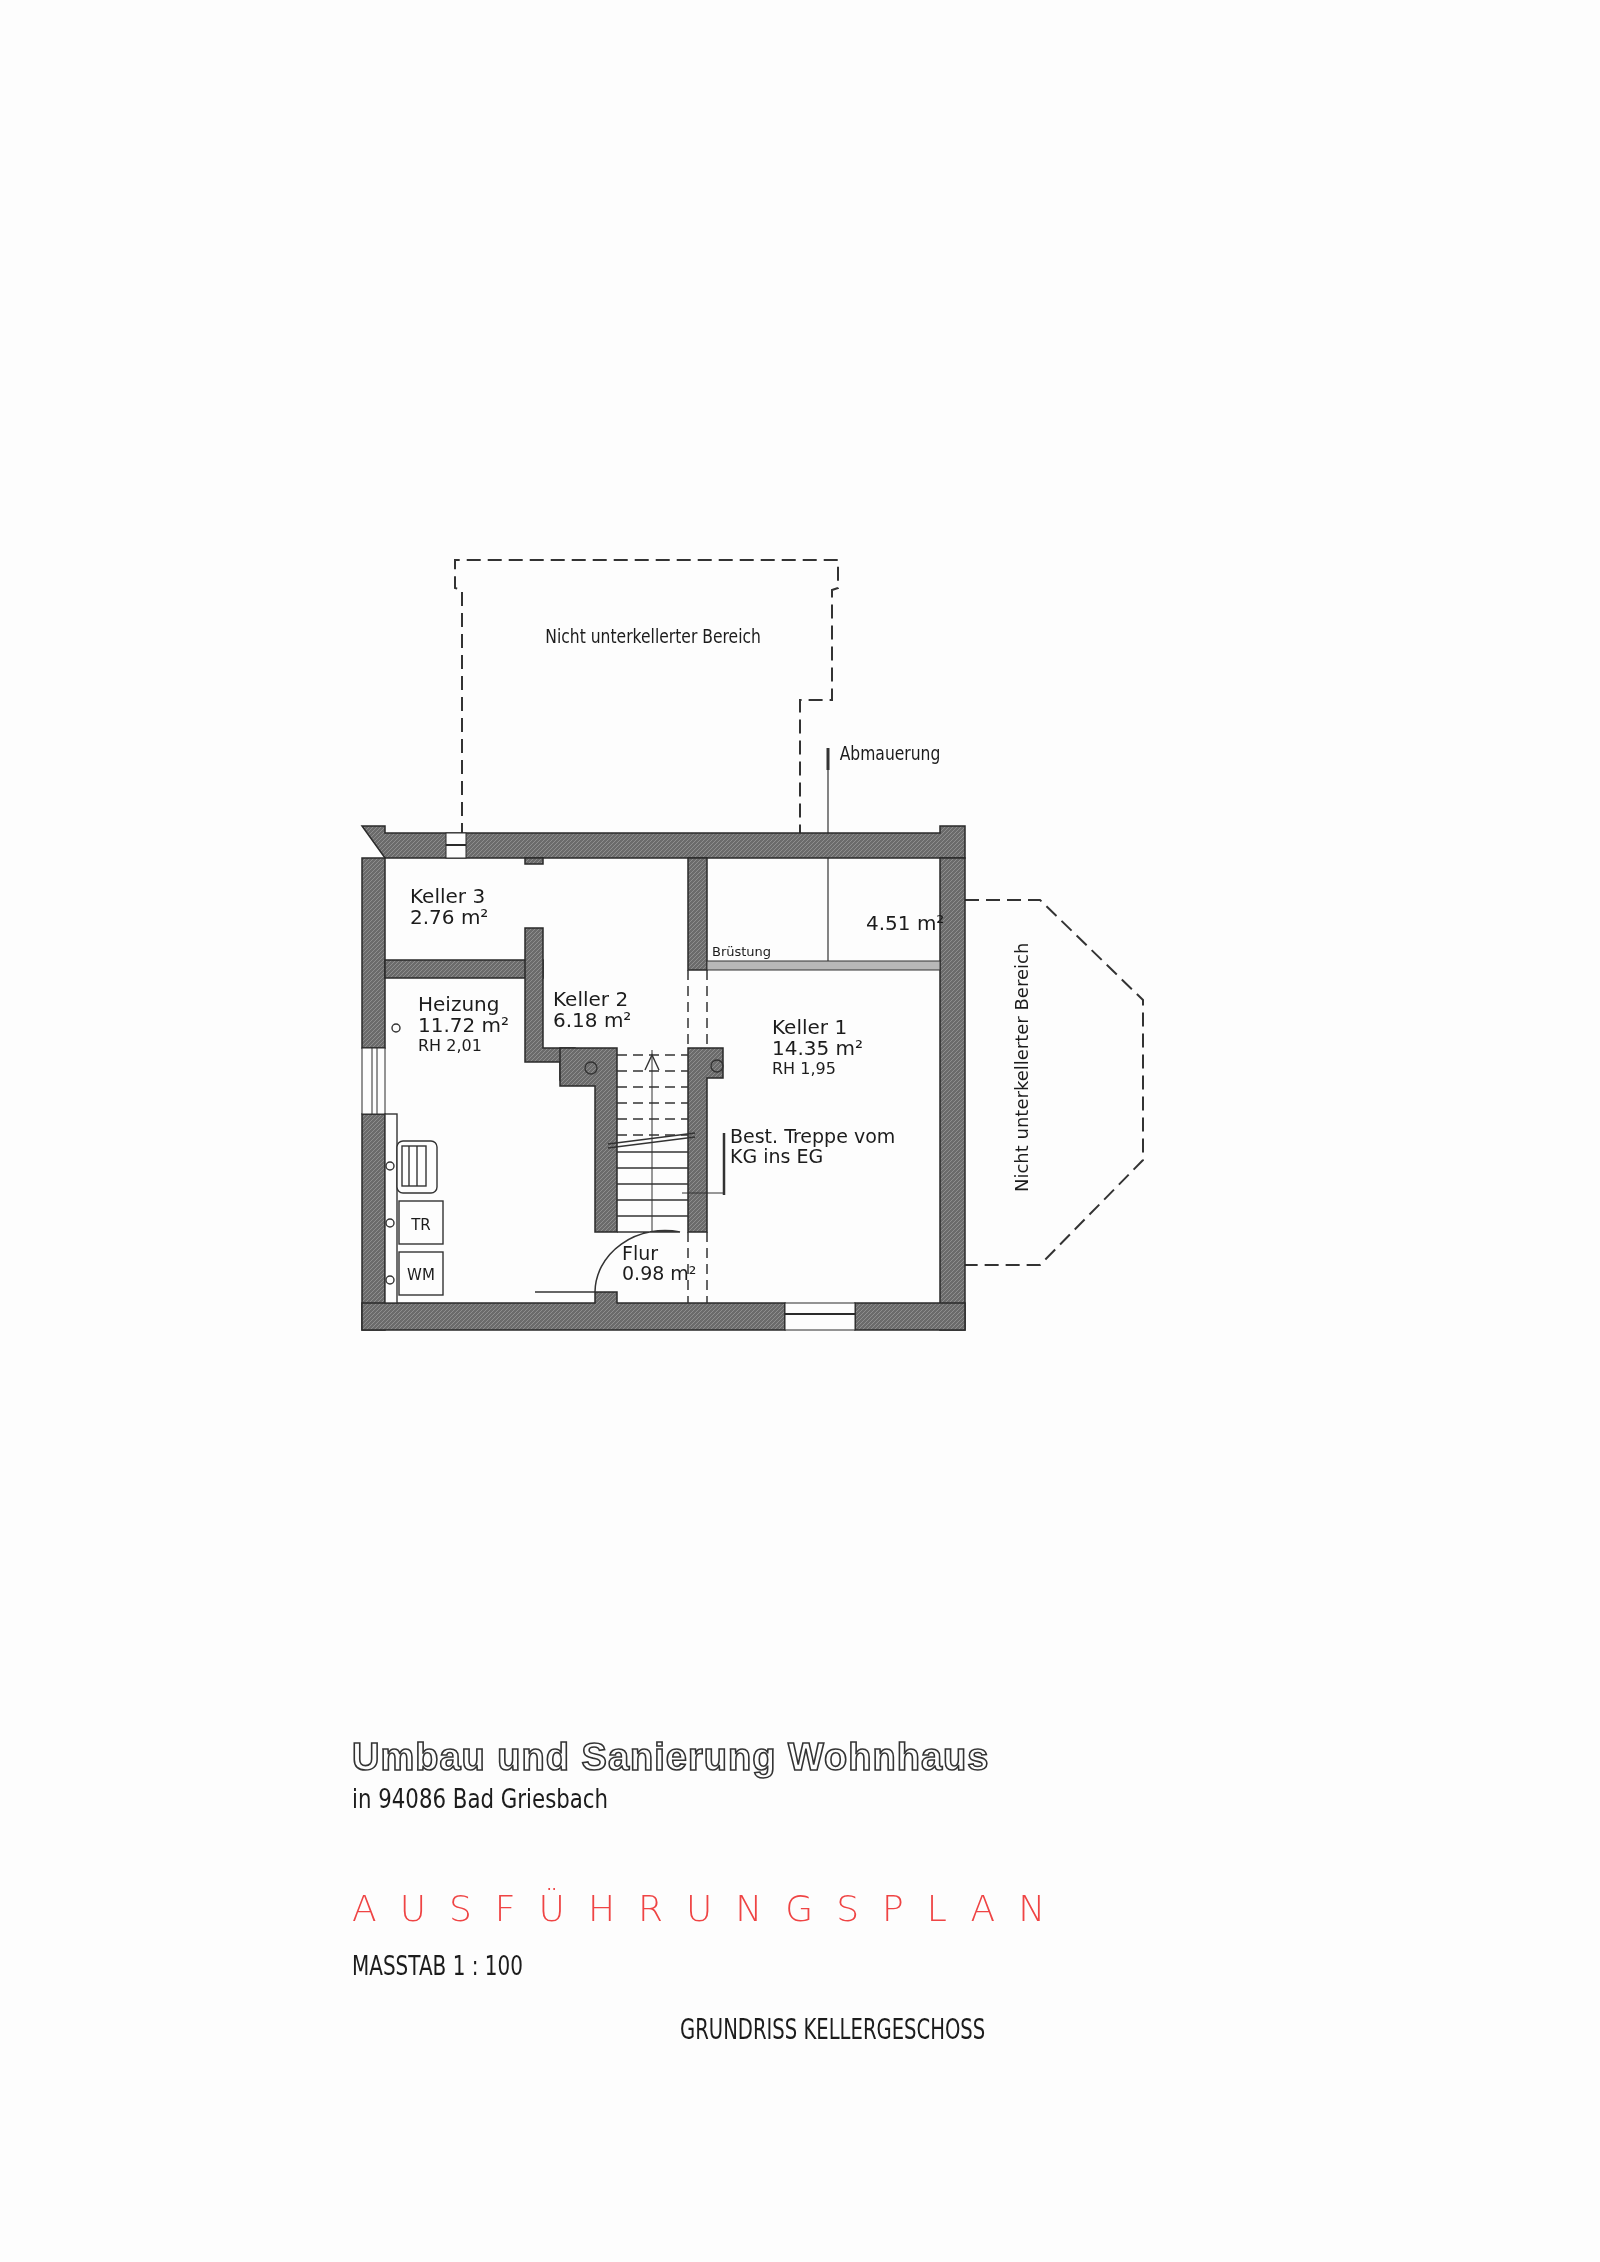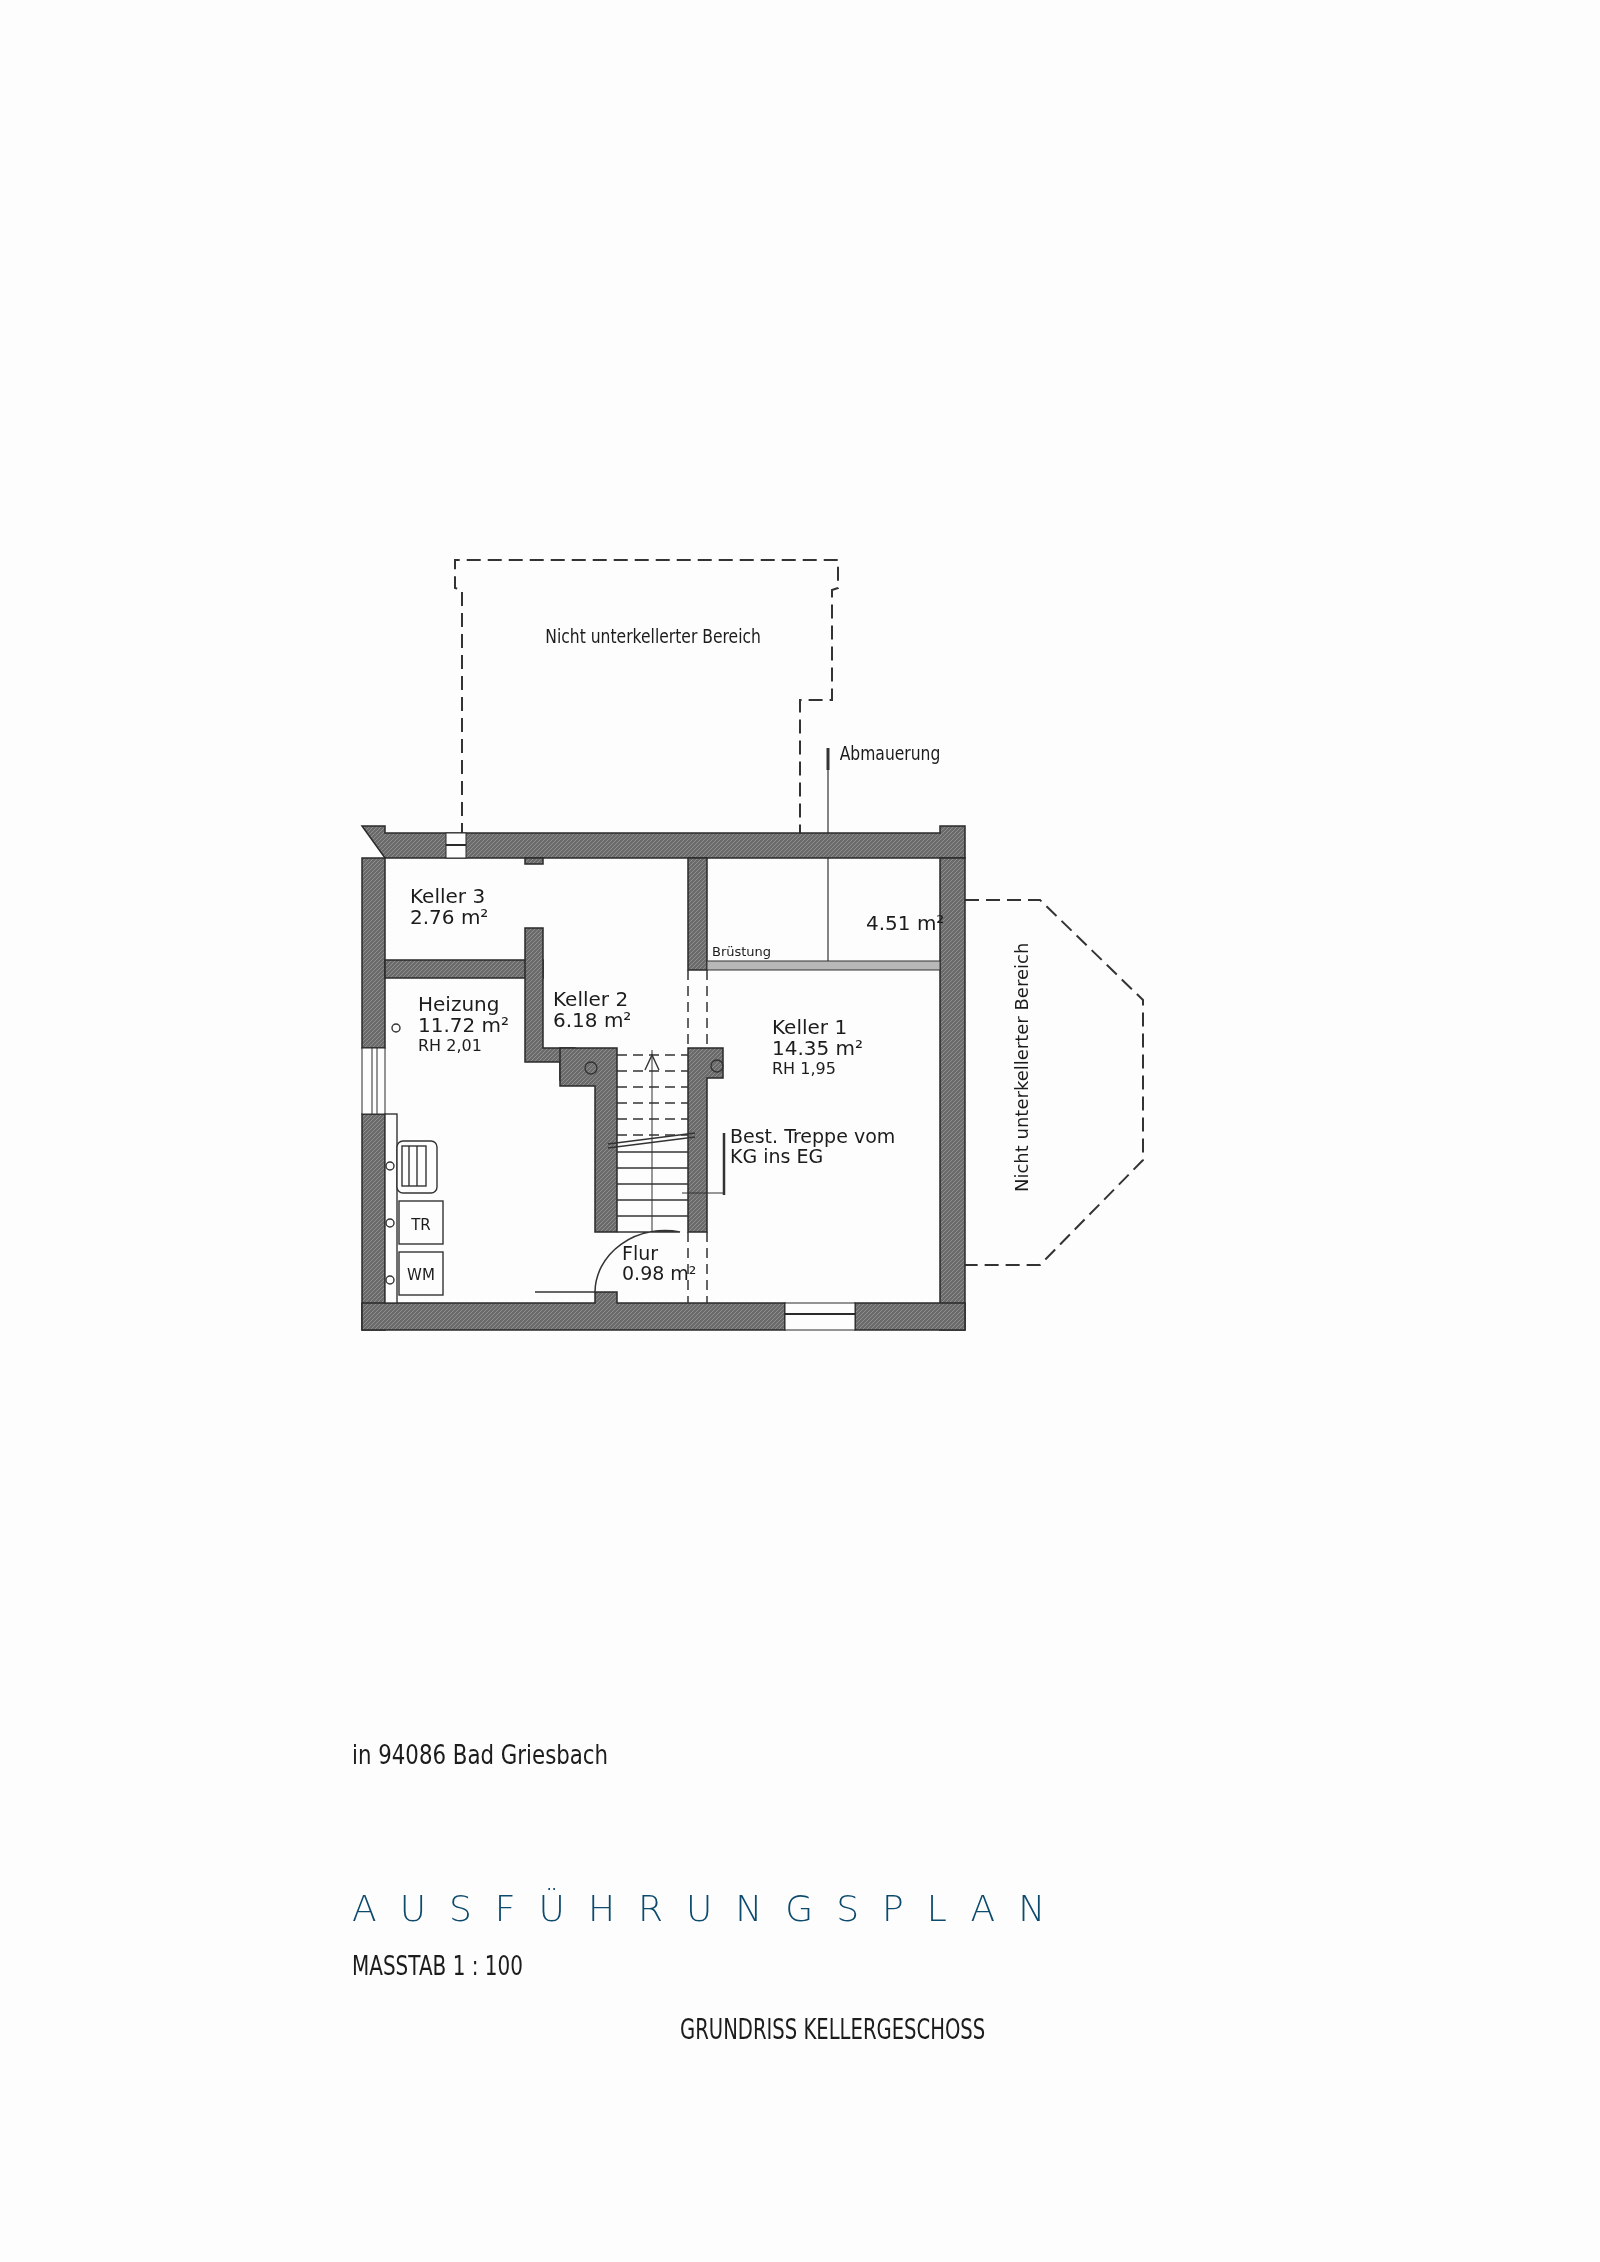--- a/index.html
+++ b/index.html
@@ -6,21 +6,21 @@
   body { width:1600px; height:2262px; position:relative; overflow:hidden;
          font-family:"DejaVu Sans Condensed","DejaVu Sans", sans-serif; color:#222; }
   svg#plan { position:absolute; left:0; top:0; }
   .lbl { font-family:"DejaVu Sans", sans-serif; fill:#1c1c1c; }
   .title-block { position:absolute; left:352px; top:1735px; width:700px; }
   .project-title { font-family:"Liberation Sans", sans-serif; font-size:38px; letter-spacing:1px;
                    color:#fdfdfd; -webkit-text-stroke:1.6px #333; font-weight:bold; line-height:44px; }
   .project-location { font-family:"DejaVu Sans", sans-serif; font-size:26px; color:#1c1c1c;
                       transform:scaleX(0.82); transform-origin:left; line-height:40px; }
   .plan-type { position:absolute; left:352px; top:1888px; font-family:"DejaVu Sans", sans-serif;
-               font-size:36px; letter-spacing:23px; color:#0c4a6e; font-weight:300; }
+               font-size:36px; letter-spacing:23px; color:#ef4444; font-weight:300; }
   .scale { position:absolute; left:352px; top:1950px; font-family:"DejaVu Sans", sans-serif;
            font-size:27px; color:#1c1c1c; transform:scaleX(0.74); transform-origin:left; }
   .sheet-title { position:absolute; left:680px; top:2013px; font-family:"DejaVu Sans", sans-serif;
                  font-size:28px; color:#1c1c1c; transform:scaleX(0.70); transform-origin:left; white-space:nowrap; }
 </style>
 </head>
 <body>
 
 <svg id="plan" width="1600" height="2262" viewBox="0 0 1600 2262">
   <defs>
@@ -162,17 +162,18 @@
 
   <text class="lbl" x="712" y="956" font-size="13">Brüstung</text>
 
   <text class="lbl" x="730" y="1143" font-size="19" fill="#444">Best. Treppe vom</text>
   <text class="lbl" x="730" y="1163" font-size="19" fill="#444">KG ins EG</text>
 
   <text class="lbl" font-size="18" transform="translate(1028,1192) rotate(-90)">Nicht unterkellerter Bereich</text>
 </svg>
 
 <div class="title-block">
+  <div class="project-title">Umbau und Sanierung Wohnhaus</div>
   <div class="project-location">in 94086 Bad Griesbach</div>
 </div>
 <div class="plan-type">AUSFÜHRUNGSPLAN</div>
 <div class="scale">MASSTAB 1 : 100</div>
 <div class="sheet-title">GRUNDRISS KELLERGESCHOSS</div>
 
 </body></html>

